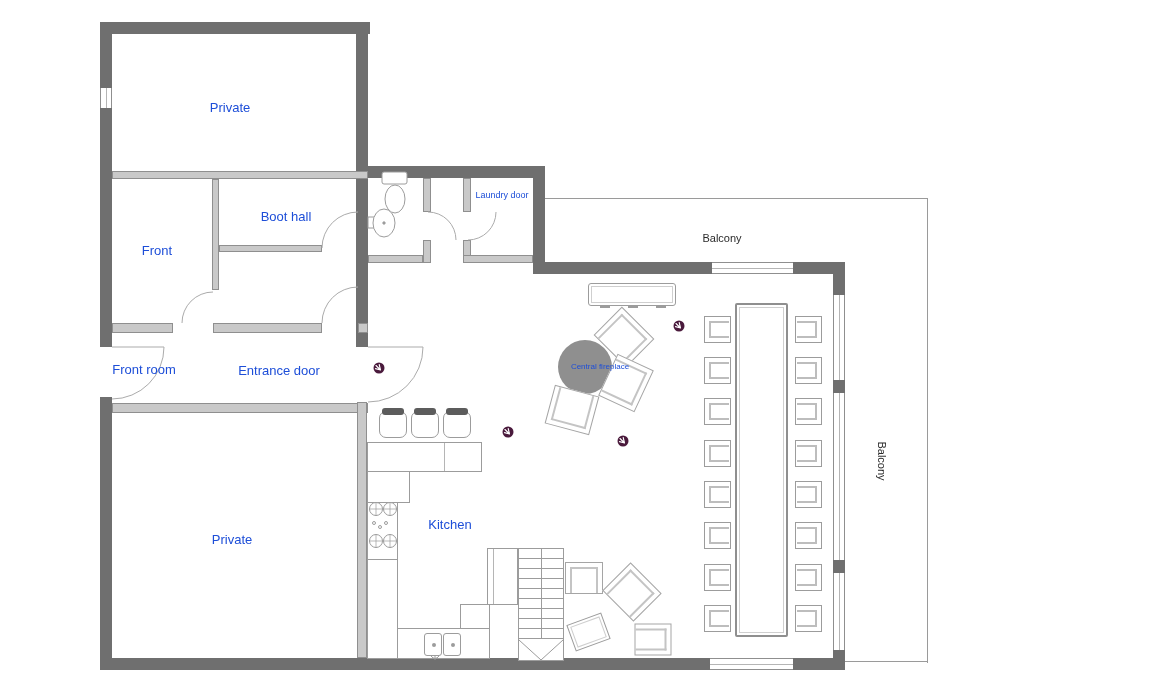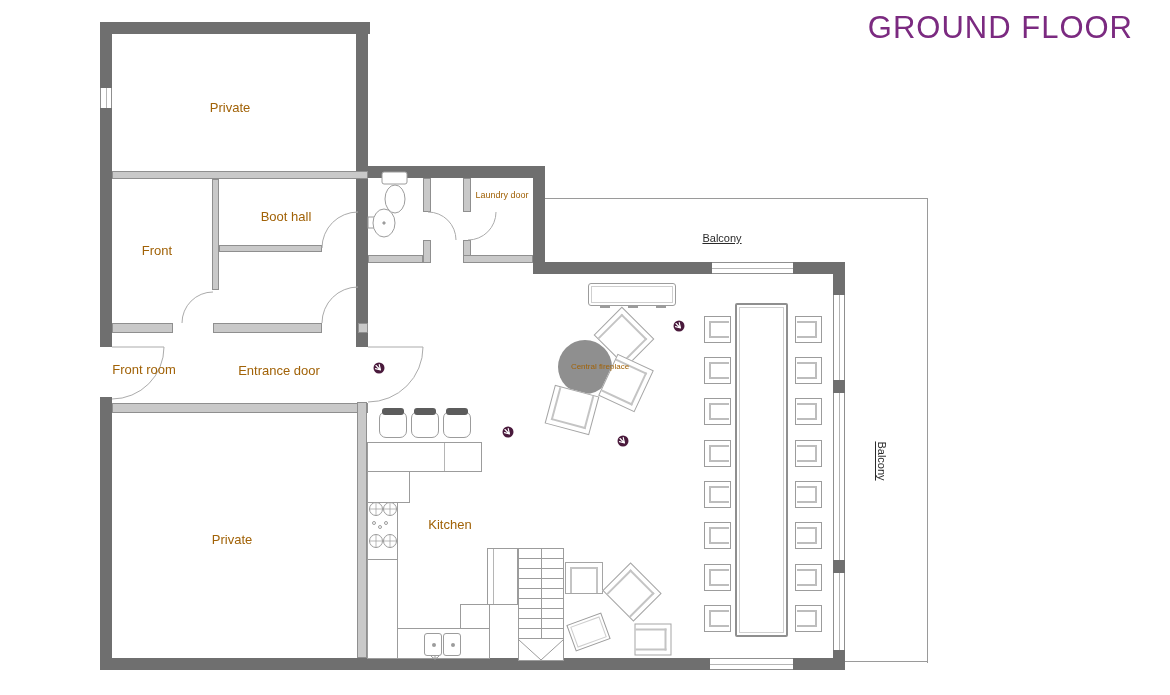--- a/index.html
+++ b/index.html
@@ -12,25 +12,25 @@
         border-bottom:1px solid #8f8f8f;box-sizing:border-box;}
   .winh::after{content:"";position:absolute;left:0;right:0;top:5px;height:1px;background:#b5b5b5;}
   .winv{position:absolute;width:12px;background:#fff;border-left:1px solid #8f8f8f;
         border-right:1px solid #8f8f8f;box-sizing:border-box;}
   .winv::after{content:"";position:absolute;top:0;bottom:0;left:5px;width:1px;background:#b5b5b5;}
   
   .balA{position:absolute;left:545px;top:198px;width:383px;height:465px;
         border-top:1.5px solid #9a9a9a;border-right:1.5px solid #9a9a9a;box-sizing:border-box;}
   .balB{position:absolute;left:845px;top:661px;width:83px;height:0;border-top:1.5px solid #9a9a9a;}
   
-  .lbl{position:absolute;transform:translate(-50%,-50%);font-size:13px;color:#a16207;
+  .lbl{position:absolute;transform:translate(-50%,-50%);font-size:13px;color:#1d4ed8;
        white-space:nowrap;}
   .lbl-sm{font-size:9px;}
   .lbl-xs{font-size:8px;}
-  .lbl-b{font-size:11px;color:#2a2a2a;text-decoration:underline;}
+  .lbl-b{font-size:11px;color:#2a2a2a;}
   .lbl-vert{writing-mode:vertical-rl;transform:translate(-50%,-50%);}
   .title{position:absolute;right:37px;top:10px;font-size:31px;letter-spacing:1px;
          color:#7b2a80;font-weight:400;}
   
   .furn{position:absolute;border:1px solid #9c9c9c;background:#fff;box-sizing:border-box;}
   .inner{position:absolute;inset:2px;border:1px solid #cfcfcf;}
   .dchair{position:absolute;width:27px;height:27px;border:1px solid #9c9c9c;background:#fff;
           box-sizing:border-box;}
   .dchair::after{content:"";position:absolute;top:4px;bottom:4px;border:2px solid #bdbdbd;}
   .dchair.or::after{left:4px;right:1px;border-right:none;}
@@ -58,21 +58,20 @@
          background:#fff;box-sizing:border-box;}
   .basin::after{content:"";position:absolute;left:7px;top:9px;width:4px;height:4px;border-radius:50%;
                 background:#9c9c9c;}
   svg.overlay{position:absolute;left:0;top:0;}
 </style>
 </head>
 <body>
 
 <div id="stage">
 
-  <div class="title">GROUND FLOOR</div>
 
   <div class="balA"></div>
   <div class="balB"></div>
 
   <div class="wall" style="left:100px;top:22px;width:270px;height:12px"></div>
   <div class="wall" style="left:100px;top:22px;width:12px;height:325px"></div>
   <div class="wall" style="left:100px;top:397px;width:12px;height:273px"></div>
   <div class="winv" style="left:100px;top:88px;height:20px"></div>
   <div class="wall" style="left:356px;top:22px;width:12px;height:325px"></div>
   <div class="wall" style="left:368px;top:166px;width:172px;height:12px"></div>

